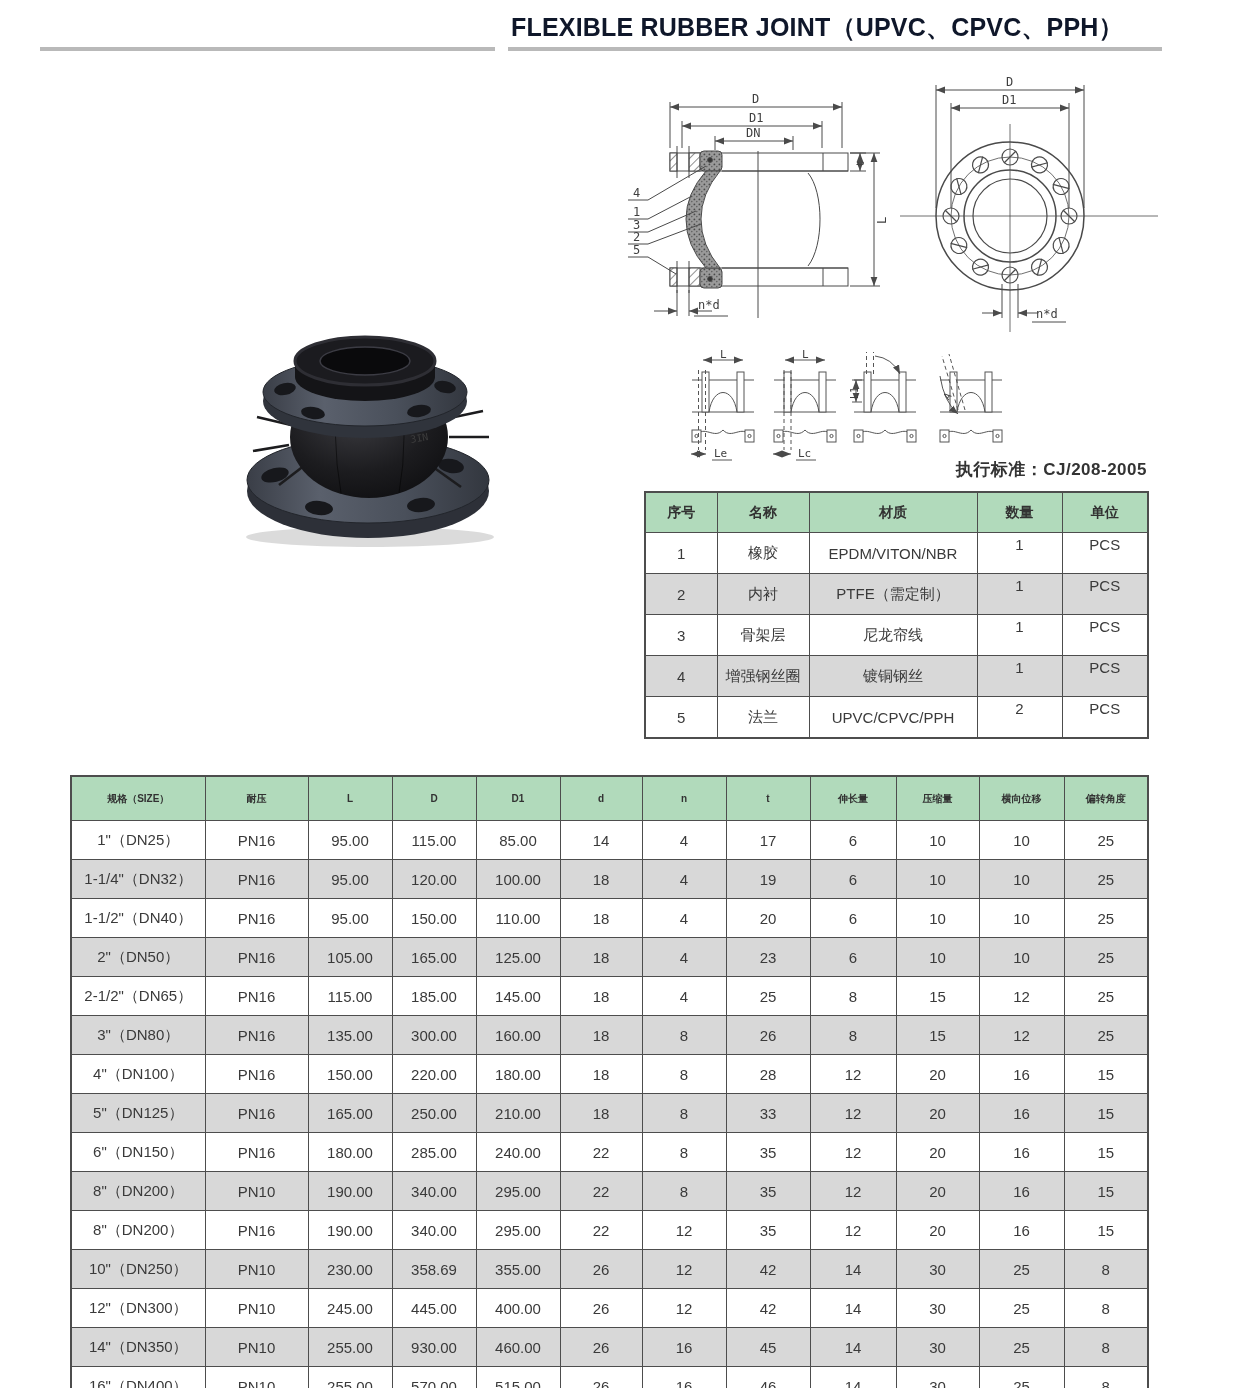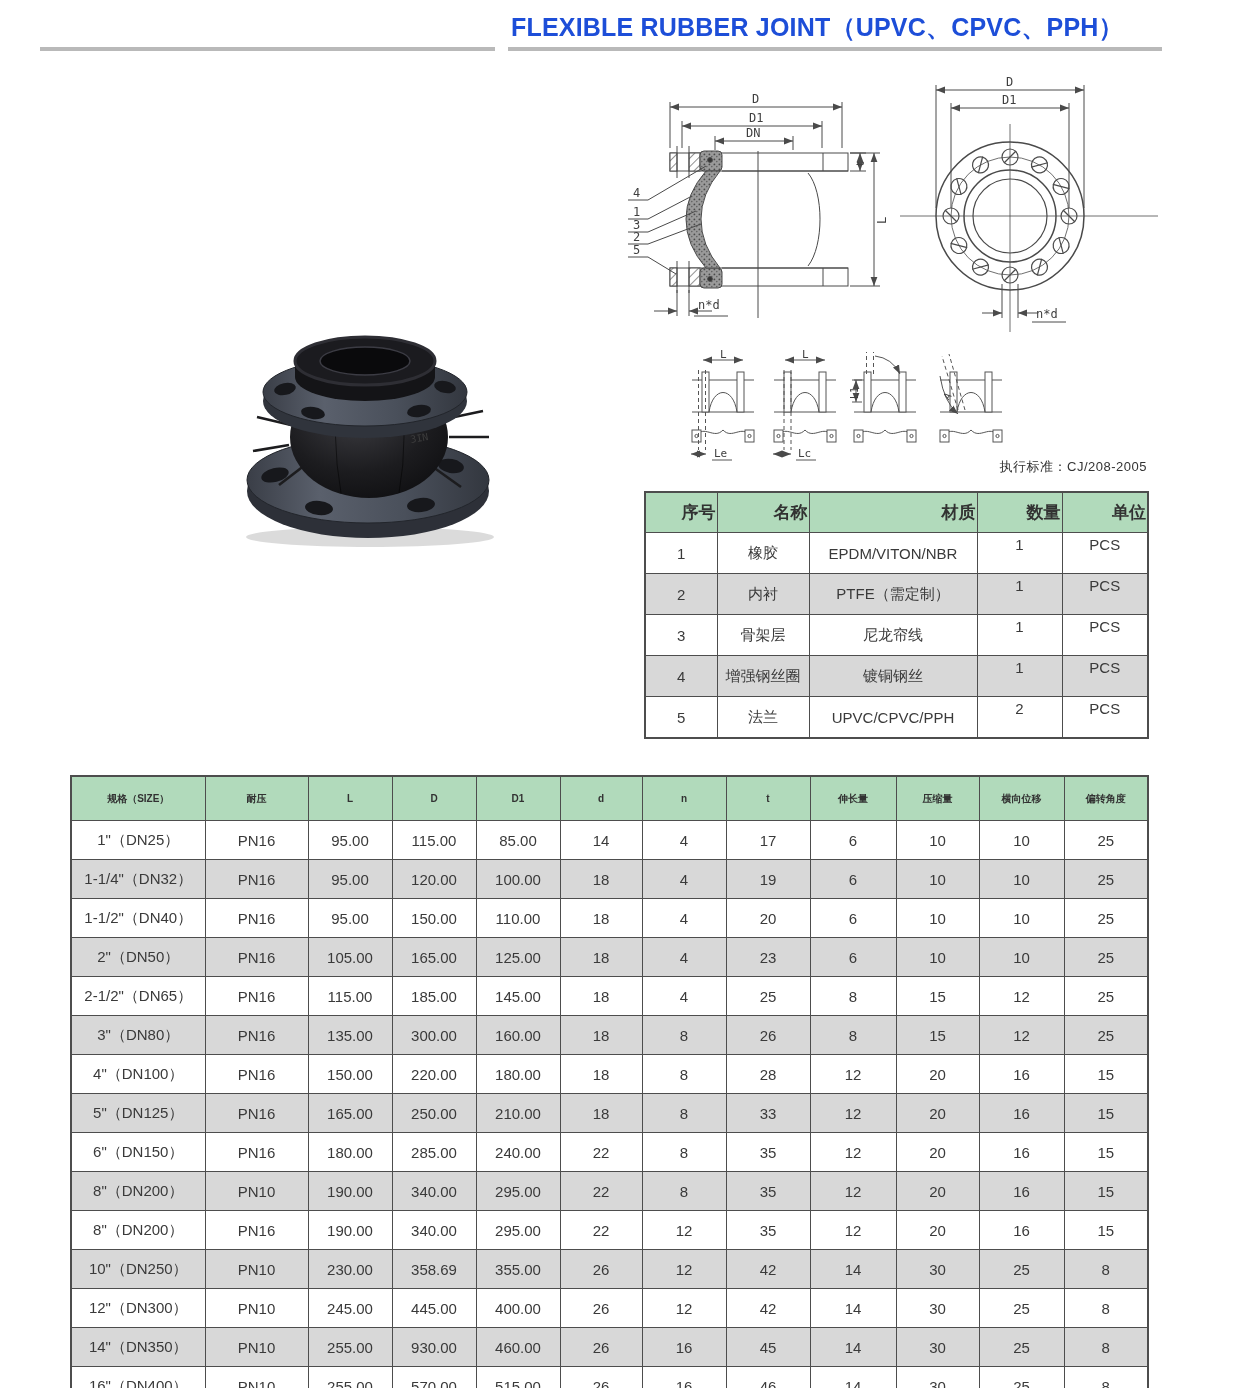--- a/index.html
+++ b/index.html
@@ -4,41 +4,41 @@
 <style>
   html,body{margin:0;padding:0;}
   body{
     width:1242px;height:1388px;position:relative;background:#ffffff;
     font-family:"Liberation Sans","DejaVu Sans",sans-serif;overflow:hidden;
   }
   .page{position:absolute;inset:0;}
 
   
   .title-cn{position:absolute;left:40px;top:9px;margin:0;font-size:26px;font-weight:700;color:#3d3d3d;letter-spacing:.5px;white-space:nowrap;}
-  .title-en{position:absolute;left:511px;top:11px;margin:0;font-size:25px;font-weight:700;color:#1d4ed8;letter-spacing:.2px;white-space:nowrap;}
+  .title-en{position:absolute;left:511px;top:11px;margin:0;font-size:25px;font-weight:700;color:#0f172a;letter-spacing:.2px;white-space:nowrap;}
   .rule{position:absolute;top:47px;height:4px;background:#b9b9b9;}
   .rule-left{left:40px;width:455px;}
   .rule-right{left:508px;width:654px;}
 
   
   .svg-abs{position:absolute;}
   svg text{font-family:"DejaVu Sans Mono","Liberation Mono",monospace;fill:#3f3f3f;}
 
   
   .standard-note{position:absolute;left:847px;top:458px;width:300px;text-align:right;
-    font-size:13px;font-weight:400;color:#333;letter-spacing:.5px;}
+    font-size:17px;font-weight:700;color:#333;letter-spacing:.5px;}
 
   
   table{border-collapse:collapse;table-layout:fixed;}
   th,td{border:1.6px solid #4d4d4d;text-align:center;overflow:hidden;white-space:nowrap;}
   th{background:#b1dabb;color:#323232;font-weight:600;}
   tr.alt td{background:#d8d8d8;}
 
   .parts-table{position:absolute;left:644px;top:491px;width:503px;border:2px solid #4d4d4d;}
-  .parts-table th{height:37px;font-size:17px;text-align:right;}
+  .parts-table th{height:37px;font-size:14px;}
   .parts-table td{height:36px;font-size:15px;color:#3a3a3a;}
   .parts-table td:nth-child(4),.parts-table td:nth-child(5){vertical-align:top;padding-top:3px;}
 
   .spec-table{position:absolute;left:70px;top:775px;width:1077px;border:2px solid #4d4d4d;}
   .spec-table th{height:41px;font-size:10px;}
   .spec-table td{height:36px;font-size:15px;color:#3a3a3a;}
 </style>
 </head>
 <body>
 

